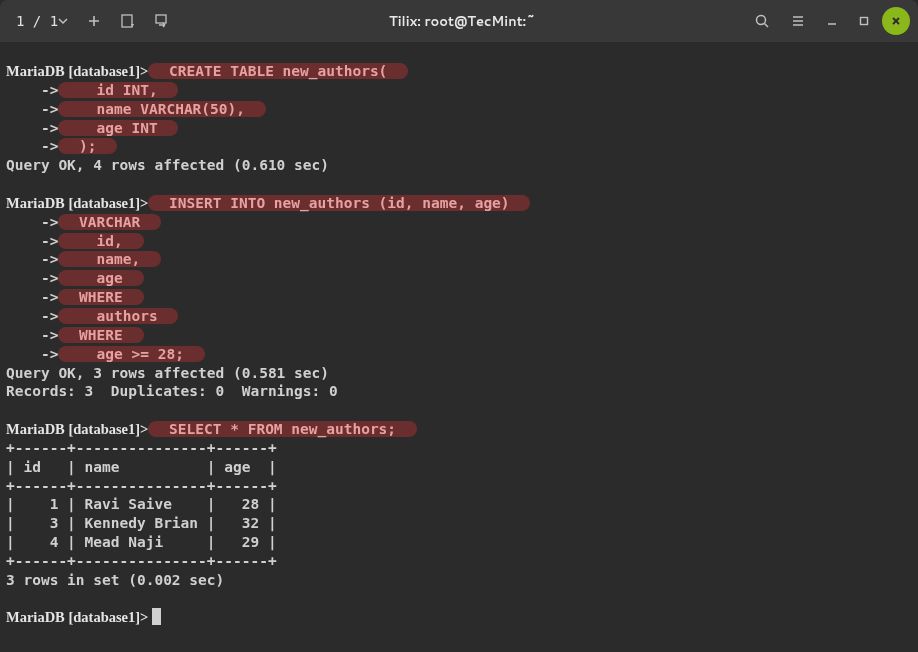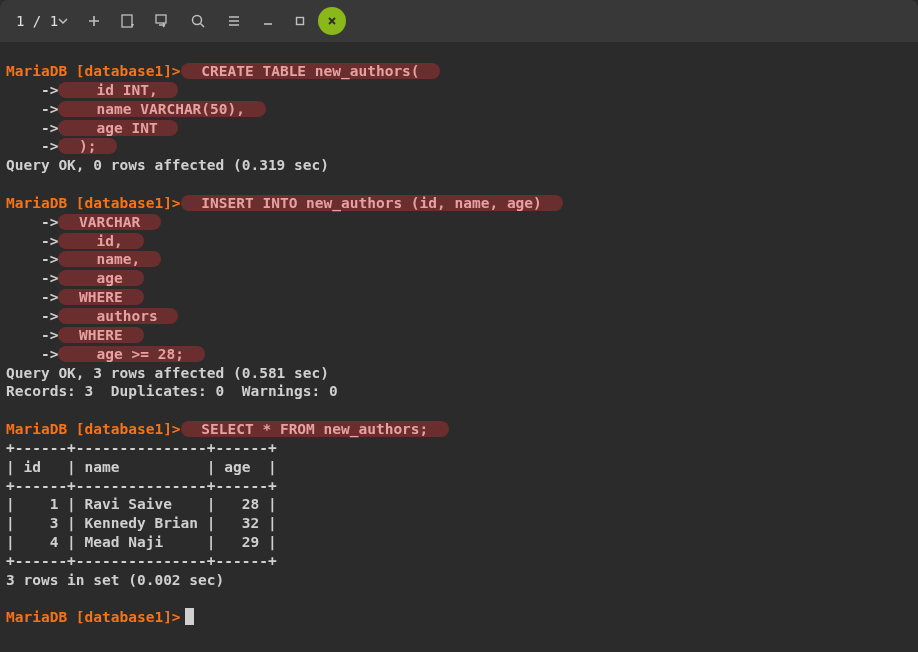--- a/index.html
+++ b/index.html
@@ -69,21 +69,21 @@
       background: #8ab71a;
       color: #2b2b2b;
     }
     .terminal {
       padding: 20px 6px 6px 6px;
       color: #d0d0d0;
       line-height: 1.3;
       white-space: pre;
       font-weight: bold;
     }
-    .prompt { color: #f97316; }
+    .prompt { color: #e5e5e5; font-family: Liberation Serif, serif; }
     .hl {
       background: #6b2e2e;
       color: #e8a0a0;
       border-radius: 10px;
       padding: 0 12px;
     }
     .arrow { color: #d0d0d0; }
     svg { display: block; }
   </style>
 </head>
@@ -110,20 +110,21 @@
         <path d="M11 11 L14 11 L12.5 14 Z" fill="#c0c0c0"></path>
       </svg>
     </div>
     <div class="titlebar-btn">
       <svg width="16" height="16" viewBox="0 0 16 16">
         <rect x="2" y="2" width="10" height="8" stroke="#c0c0c0" stroke-width="1.3" fill="none"></rect>
         <path d="M5 12 H11 M11 12 L9 10 M11 12 L9 14" stroke="#c0c0c0" stroke-width="1.3" fill="none"></path>
       </svg>
     </div>
   </div>
+  <div class="titlebar-center">Tilix: root@TecMint:~</div>
   <div class="titlebar-right">
     <div class="titlebar-btn">
       <svg width="16" height="16" viewBox="0 0 16 16">
         <circle cx="7" cy="7" r="4.5" stroke="#c0c0c0" stroke-width="1.5" fill="none"></circle>
         <path d="M10.5 10.5 L14 14" stroke="#c0c0c0" stroke-width="1.5"></path>
       </svg>
     </div>
     <div class="titlebar-btn">
       <svg width="16" height="16" viewBox="0 0 16 16">
         <path d="M3 4 H13 M3 8 H13 M3 12 H13" stroke="#c0c0c0" stroke-width="1.6"></path>
@@ -145,21 +146,21 @@
         </svg>
     </div>
   </div>
 </div>
 
 <div class="terminal"><span class="prompt">MariaDB [database1]&gt;</span><span class="hl"> CREATE TABLE new_authors( </span>
 <span class="arrow">    -&gt;</span><span class="hl">   id INT, </span>
 <span class="arrow">    -&gt;</span><span class="hl">   name VARCHAR(50), </span>
 <span class="arrow">    -&gt;</span><span class="hl">   age INT </span>
 <span class="arrow">    -&gt;</span><span class="hl"> ); </span>
-<span>Query OK, 0 rows affected (0.319 sec)</span>
+<span>Query OK, 4 rows affected (0.610 sec)</span>
 
 <span class="prompt">MariaDB [database1]&gt;</span><span class="hl"> INSERT INTO new_authors (id, name, age) </span>
 <span class="arrow">    -&gt;</span><span class="hl"> VARCHAR </span>
 <span class="arrow">    -&gt;</span><span class="hl">   id, </span>
 <span class="arrow">    -&gt;</span><span class="hl">   name, </span>
 <span class="arrow">    -&gt;</span><span class="hl">   age </span>
 <span class="arrow">    -&gt;</span><span class="hl"> WHERE </span>
 <span class="arrow">    -&gt;</span><span class="hl">   authors </span>
 <span class="arrow">    -&gt;</span><span class="hl"> WHERE </span>
 <span class="arrow">    -&gt;</span><span class="hl">   age &gt;= 28; </span>

